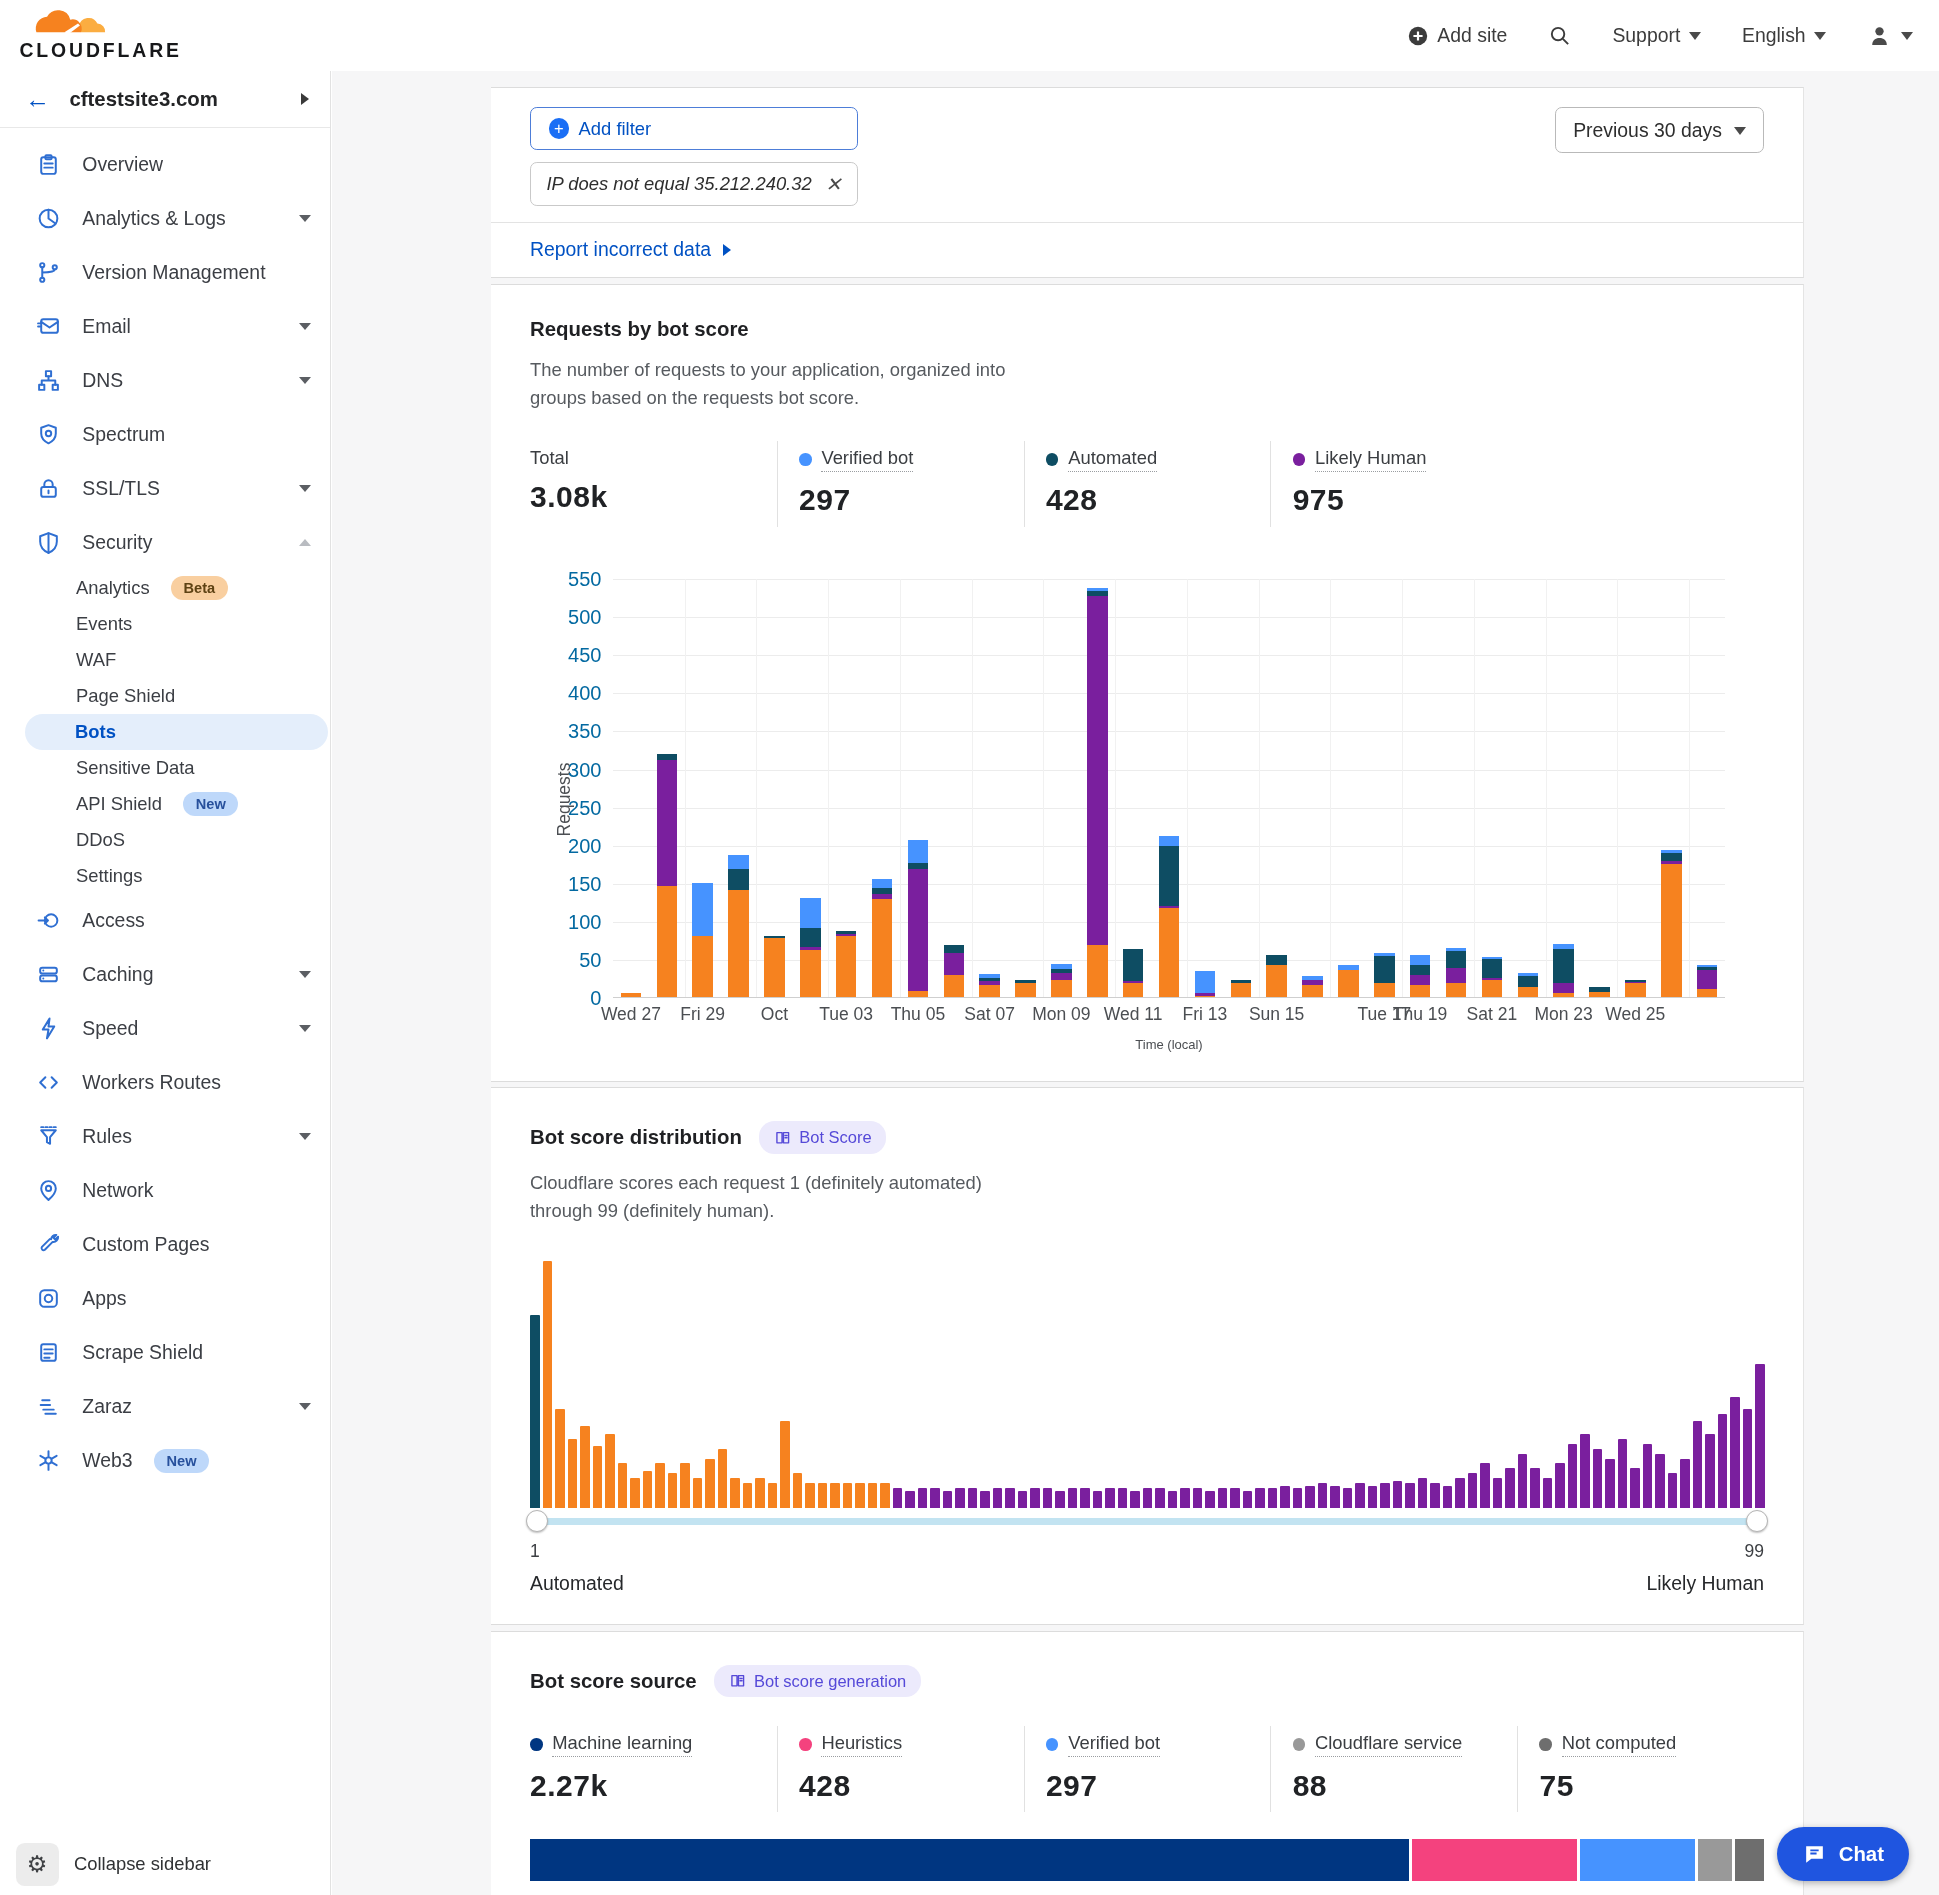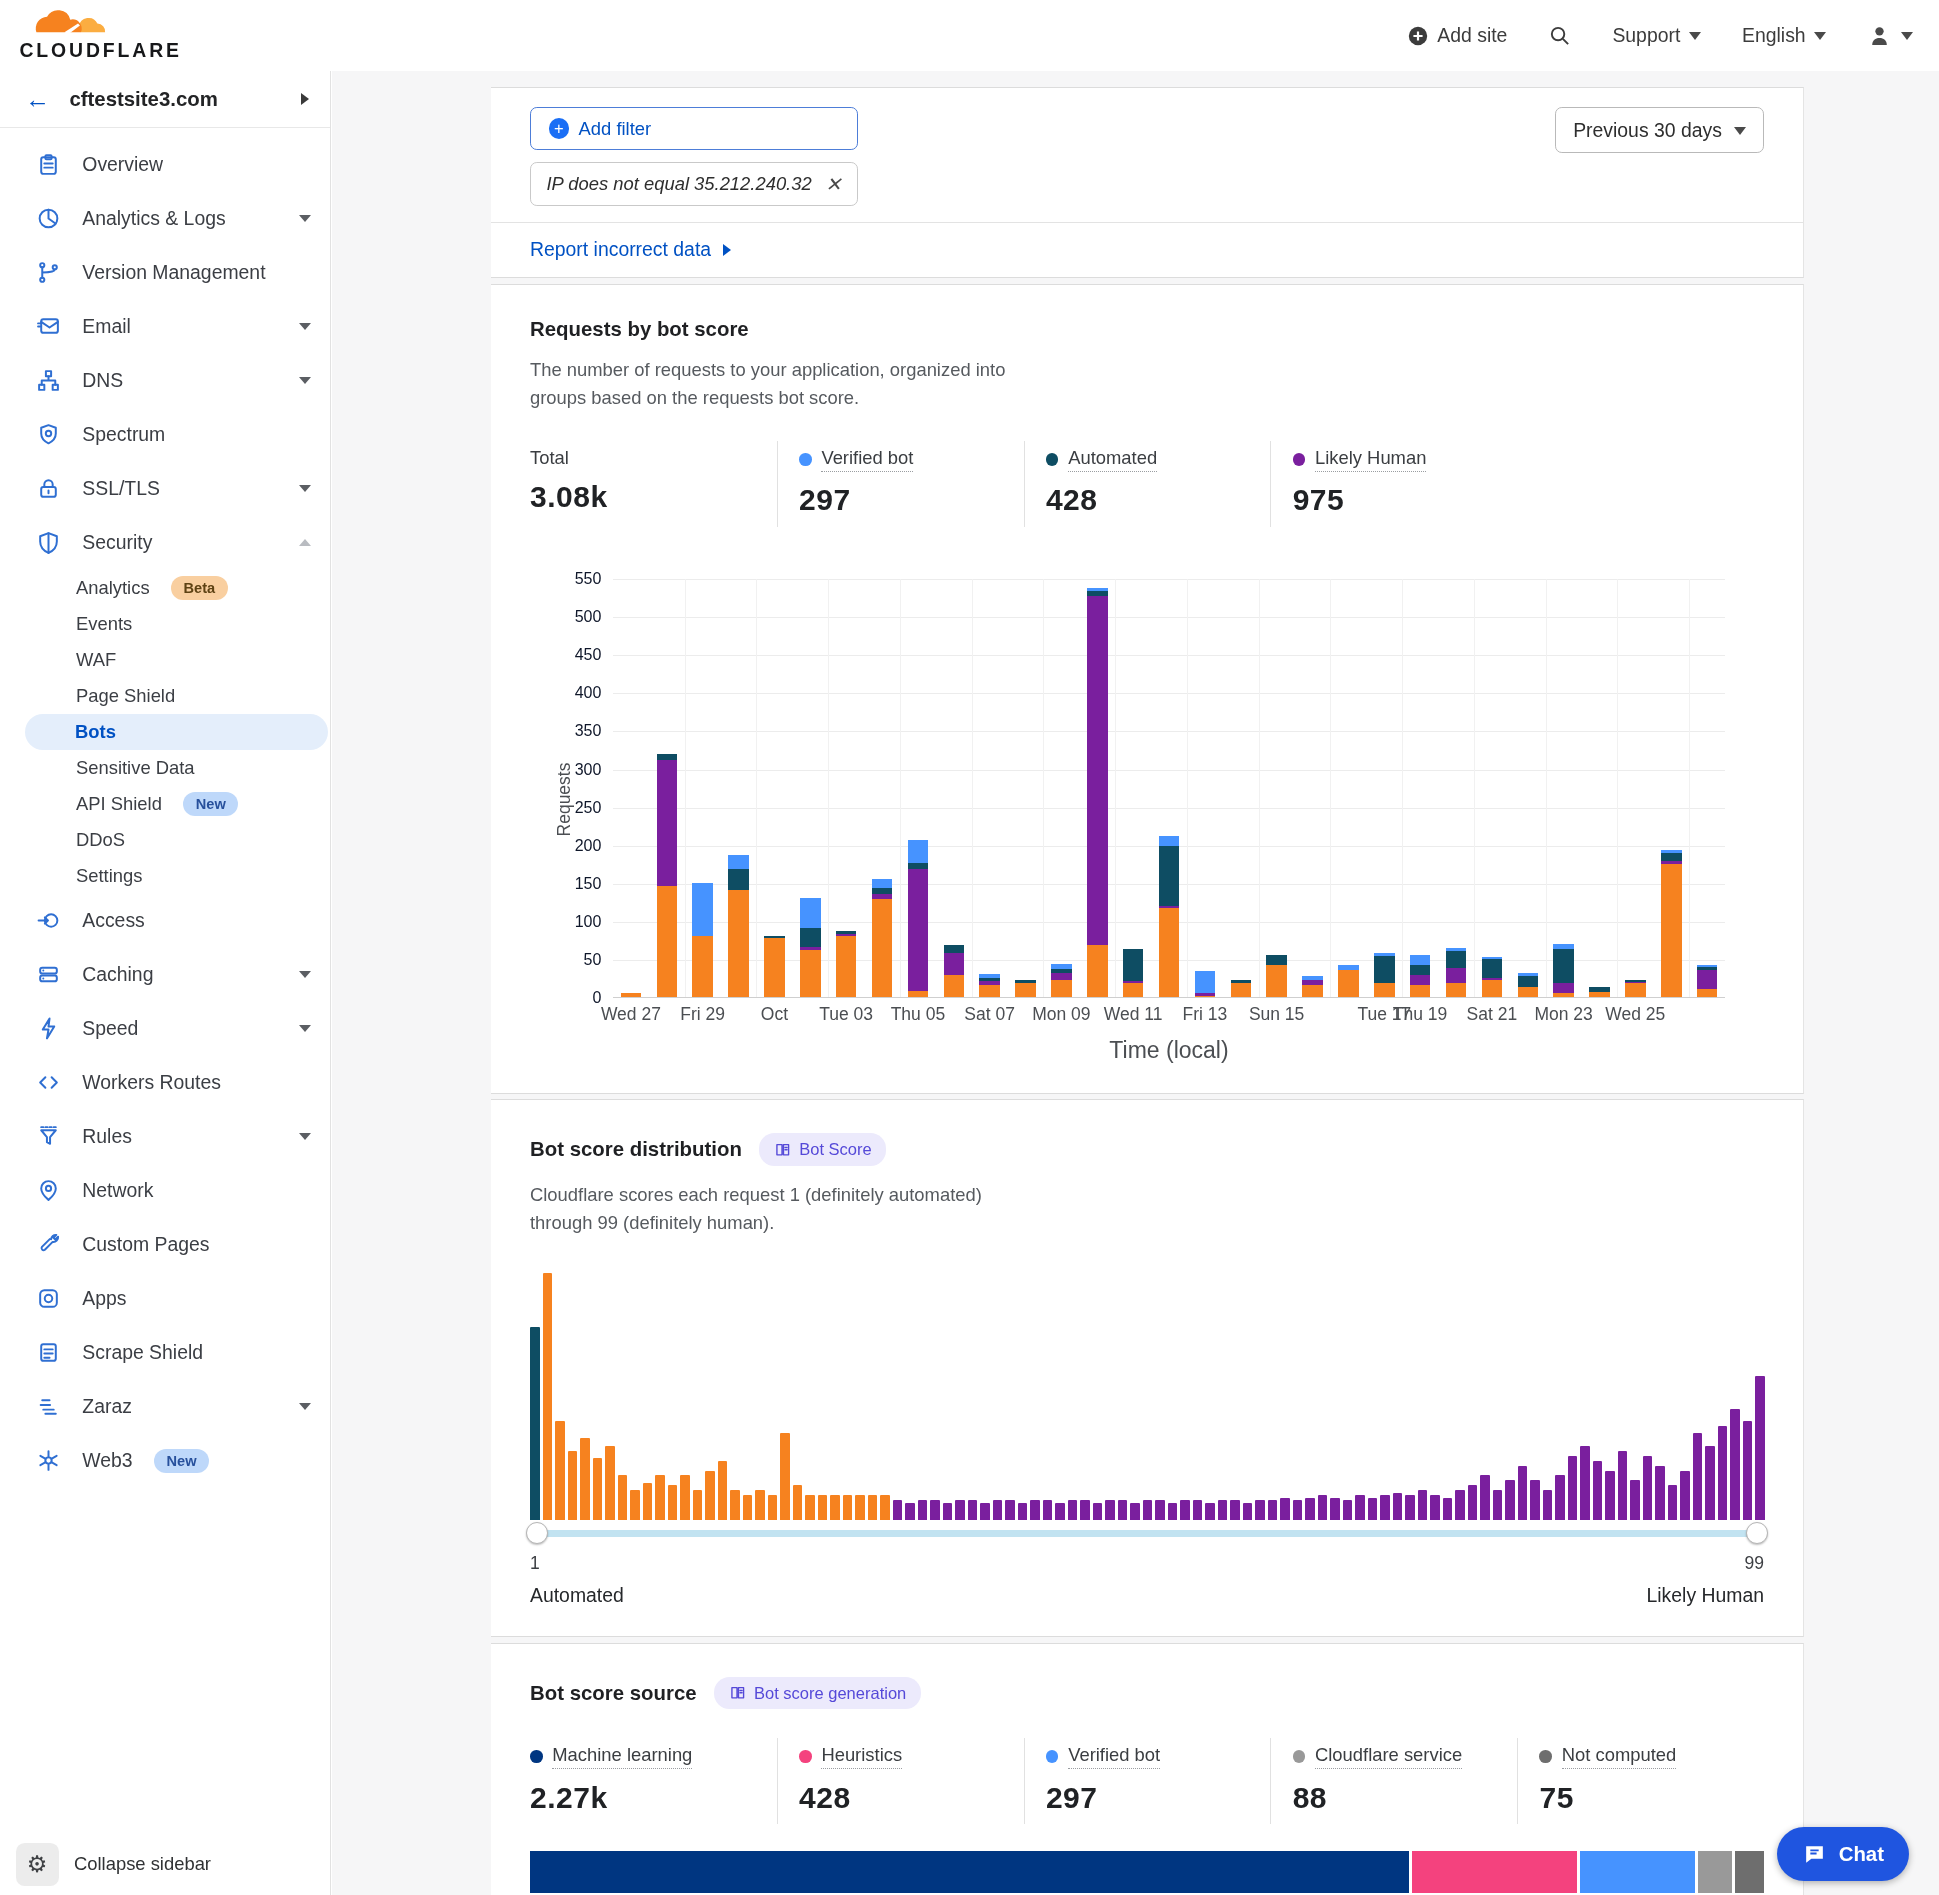--- a/index.html
+++ b/index.html
@@ -63,30 +63,30 @@
   .stat-label { display:inline-flex; align-items:center; gap:9.7px; font-size:18.4px; color:#3a3d41; }
   .stat-label .u { border-bottom:1.9px dotted #9a9da1; padding-bottom:1.9px; }
   .dot { width:12.6px; height:12.6px; border-radius:50%; display:inline-block; }
   .stat-value { margin-top:11.6px; font-size:30px; font-weight:bold; color:#202225; letter-spacing:0.5px; }
 
   
   .chart-wrap { margin-top:52px; display:flex; }
   .ylab { width:29px; position:relative; }
   .ylab span { position:absolute; left:-1.9px; top:50%; transform:rotate(-90deg) translateX(0%); transform-origin:center; font-size:17.5px; color:#4b4e52; white-space:nowrap; }
   .yticks { width:54px; position:relative; }
-  .ytick { position:absolute; right:11.6px; transform:translateY(-50%); font-size:16px; color:#0f172a;text-align:right; }
+  .ytick { position:absolute; right:11.6px; transform:translateY(-50%); font-size:20px; color:#0369a1;text-align:right; }
   .plot { flex:1; margin-right:39px; position:relative; height:419px; border-bottom:1px solid #cfcfcf; }
   .hgrid { position:absolute; left:0; right:0; height:1px; background:#ececec; }
   .vgrid { position:absolute; top:0; bottom:0; width:1px; background:#f1f1f1; }
   .bars { position:absolute; left:0; right:0; bottom:0; top:0; display:flex; align-items:flex-end; }
   .slot { flex:1; display:flex; flex-direction:column-reverse; align-items:center; height:100%; justify-content:flex-start; }
   .slot .seg { width:20.4px; }
   .xlabels { position:relative; height:25px; margin-right:39px; }
   .xlabel { position:absolute; top:5.8px; transform:translateX(-50%); font-size:17.5px; color:#4b4e52; white-space:nowrap; }
-  .xaxis-title { text-align:center; font-size:23px; color:#4b4e52; margin-top:13.6px; margin-right:39px; }
+  .xaxis-title { text-align:center; font-size:13px; color:#4b4e52; margin-top:13.6px; margin-right:39px; }
 
   
   .title-row { display:flex; align-items:center; gap:17.5px; }
   .pill-badge { display:inline-flex; align-items:center; gap:7.8px; background:#eceafc; color:#5549d8; font-size:16.5px; padding:6.8px 14.6px; border-radius:15.5px; cursor:pointer; }
   .hist { margin-top:33px; height:250px; display:flex; align-items:flex-end; gap:2.9px; }
   .hist .hbar { flex:1; border-radius:1px 1px 0 0; }
   .slider { position:relative; height:21.3px; margin-top:1.9px; }
   .slider .track { position:absolute; left:0; right:0; top:7.8px; height:6.8px; background:#c2e3f1; border-radius:3.9px; }
   .handle { position:absolute; top:0; width:22px; height:22px; border-radius:50%; background:#fff; border:1px solid #b5b5b5; box-shadow:0 1px 1.9px rgba(0,0,0,.25); cursor:pointer; }
   .slider-ends { display:flex; justify-content:space-between; font-size:17.5px; color:#3c3f43; margin-top:9.7px; }

